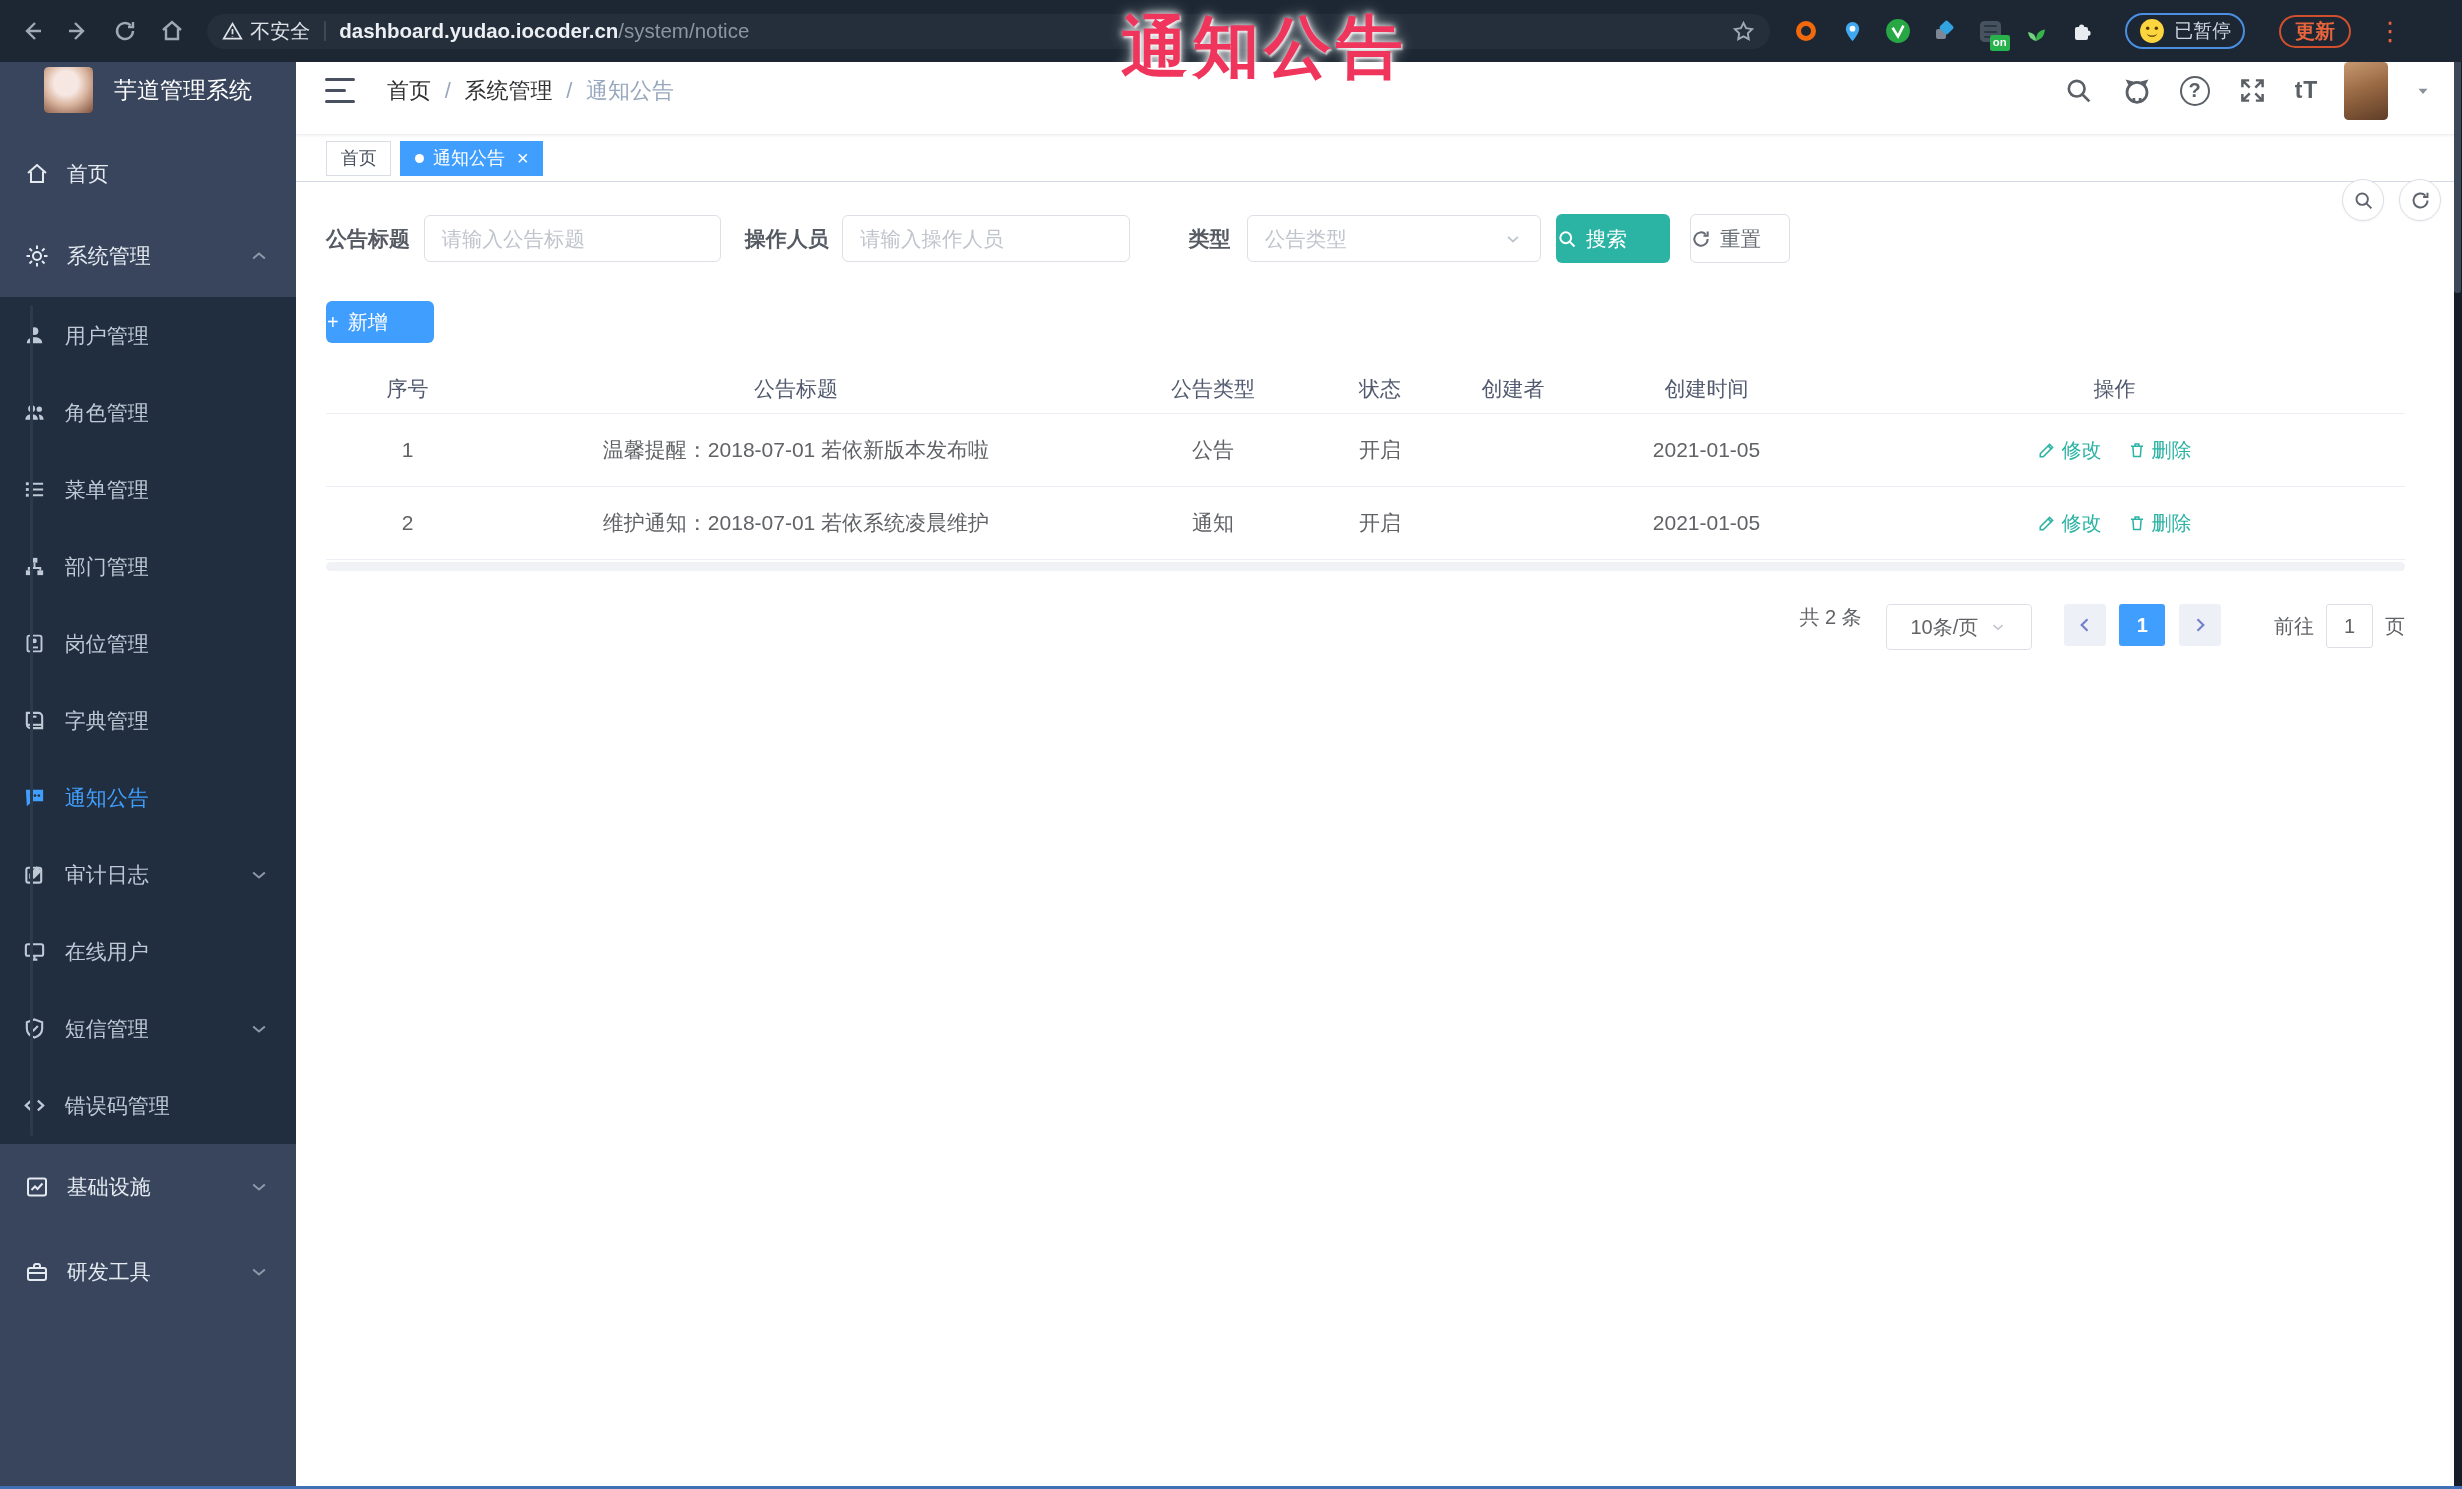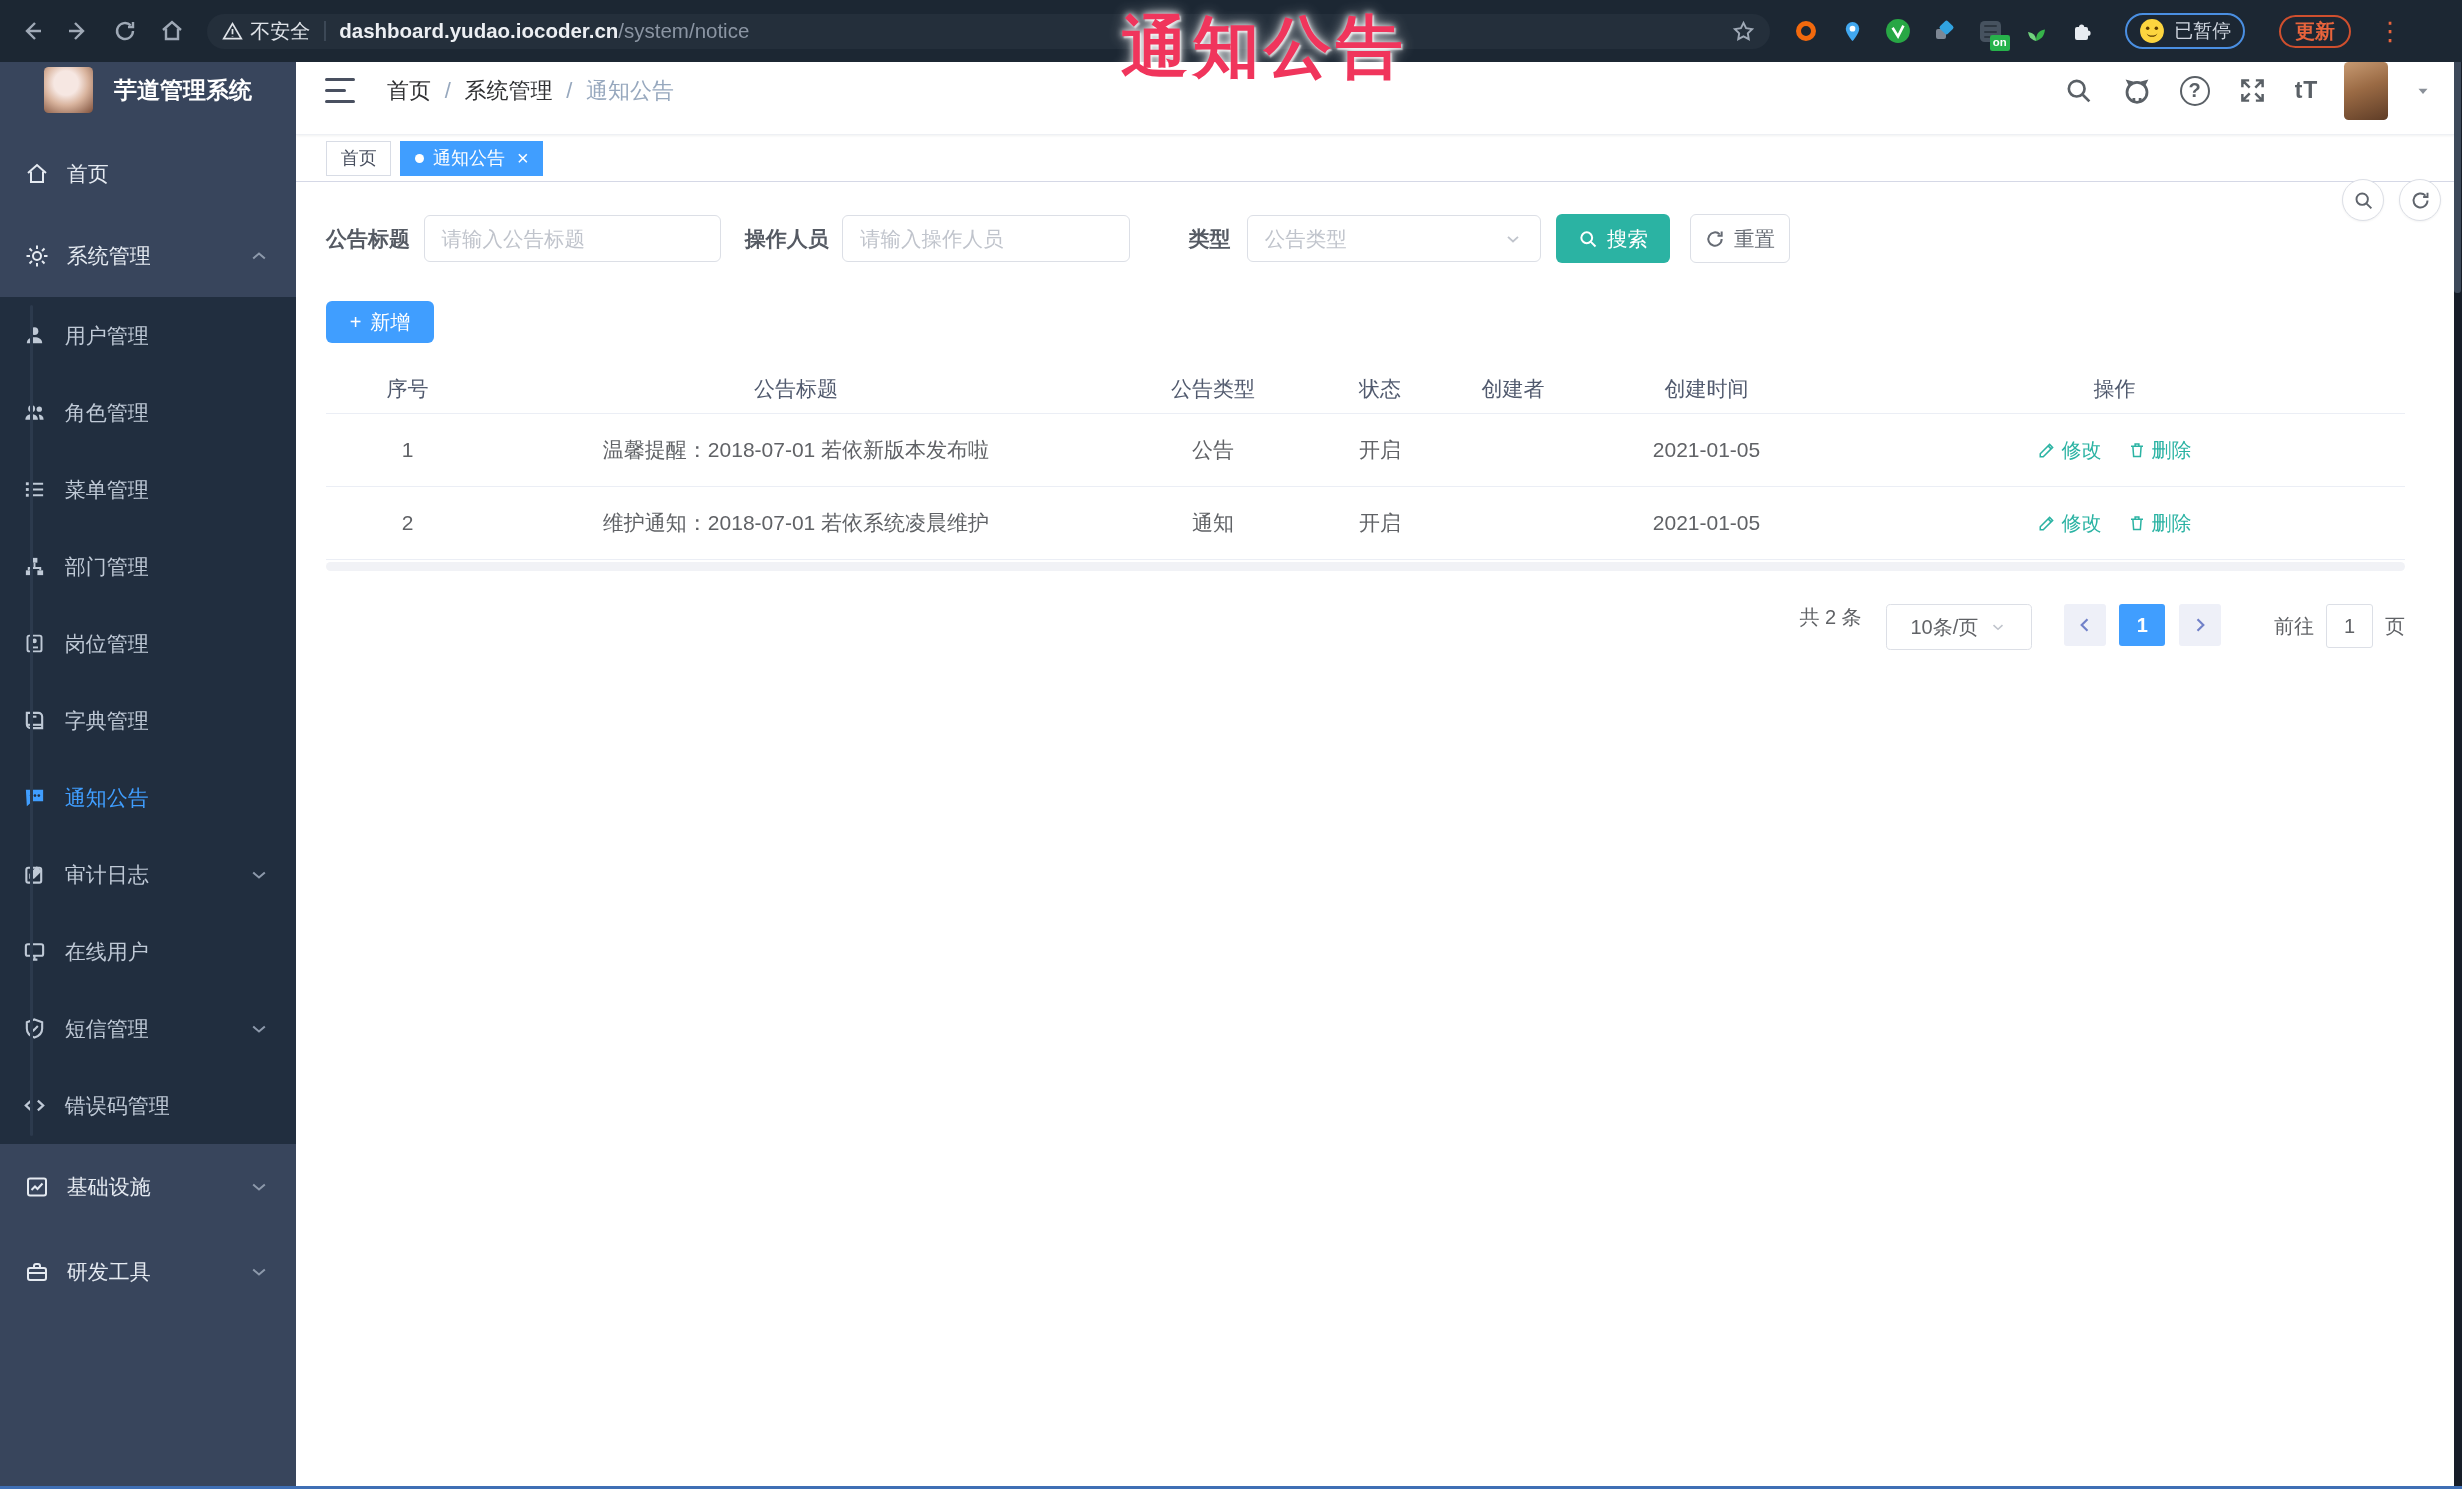--- a/index.html
+++ b/index.html
@@ -42,21 +42,21 @@
   
   .annotation{position:absolute;left:1121px;top:1.5px;z-index:50;font-size:67px;font-weight:700;
     letter-spacing:4.6px;color:#f0355c;
     text-shadow:0 0 6px rgba(255,255,255,.95),0 0 13.7px rgba(255,255,255,.85),1.5px 1.5px 1.5px rgba(255,255,255,.6)}
 
   
   .sidebar{position:absolute;top:47px;left:0;width:296px;height:1443px;background:var(--side);z-index:2}
   .logo-row{height:86px;display:flex;align-items:center;padding-left:44px;gap:21px}
   .logo-avatar{width:49px;height:46px;border-radius:4.6px;
     background:radial-gradient(circle at 45% 35%,#f6e7e2 0 30%,#d9b49e 55%,#7d4f3a 100%)}
-  .logo-title{color:#fff;font-size:23px;font-weight:700}
+  .logo-title{color:#fff;font-size:23px;font-weight:400}
   .menu-item{display:flex;align-items:center;padding-left:23px;gap:16.7px;color:#e5eaf1;font-size:21px;cursor:pointer}
   .menu-item.lv1{height:82px}
   .menu-item .mi-icon{width:27px;display:flex;justify-content:center;color:inherit;flex:none}
   .menu-item .arrow{margin-left:auto;margin-right:27px;color:#8d99ab}
   .submenu{background:var(--sub);position:relative}
   .submenu::before{content:"";position:absolute;left:30px;top:7.6px;bottom:7.6px;width:3px;background:#2c3a4d;border-radius:1.5px}
   .submenu .menu-item{height:77px;padding-left:21px;color:#bfc9d6}
   .submenu .menu-item.active{color:var(--blue)}
   .lv1.tail{height:85px}
   .bottom-line{position:absolute;left:0;bottom:0;width:2462px;height:3.8px;background:#3f6fb5;z-index:6}
@@ -97,21 +97,21 @@
     padding:0 16.7px;outline:none;background:#fff}
   .f-input::placeholder{color:#c0c4cc}
   .in-title{width:297px;margin-left:13.7px}
   .lab-op{margin-left:24px}
   .in-op{width:288px;margin-left:13.7px}
   .lab-type{margin-left:58px}
   .select-box{width:294px;height:47px;margin-left:16.7px;border:0.8px solid var(--bd);border-radius:6px;
     display:flex;align-items:center;padding:0 16.7px;cursor:pointer;background:#fff}
   .select-box .ph{color:#c0c4cc;font-size:20.5px}
   .select-box .car{margin-left:auto;color:#c0c4cc}
-  .btn{display:flex;align-items:center;justify-content:center;gap:9px;border-radius:6px;font-size:20.5px;
+  .btn{display:flex;align-items:center;gap:9px;border-radius:6px;font-size:20.5px;
     height:49px;cursor:pointer;border:0.8px solid transparent}
   .btn-search{width:114px;margin-left:15px;background:var(--teal);color:#fff}
   .btn-reset{width:100px;margin-left:20px;background:#fff;border-color:var(--bd);color:#666b74}
   .toolbar-row{margin-top:38px;display:flex;align-items:center}
   .btn-add{width:108px;height:42px;background:var(--blue);color:#fff;font-size:20px}
   .round-btns{position:absolute;top:-3px;right:13.7px;display:flex;gap:15px}
   .rb{width:42px;height:42px;border-radius:50%;border:0.8px solid var(--bd);background:#fff;display:flex;
     align-items:center;justify-content:center;color:#5f646c;box-shadow:0 0.8px 2.3px rgba(0,0,0,.06);cursor:pointer}
 
   

